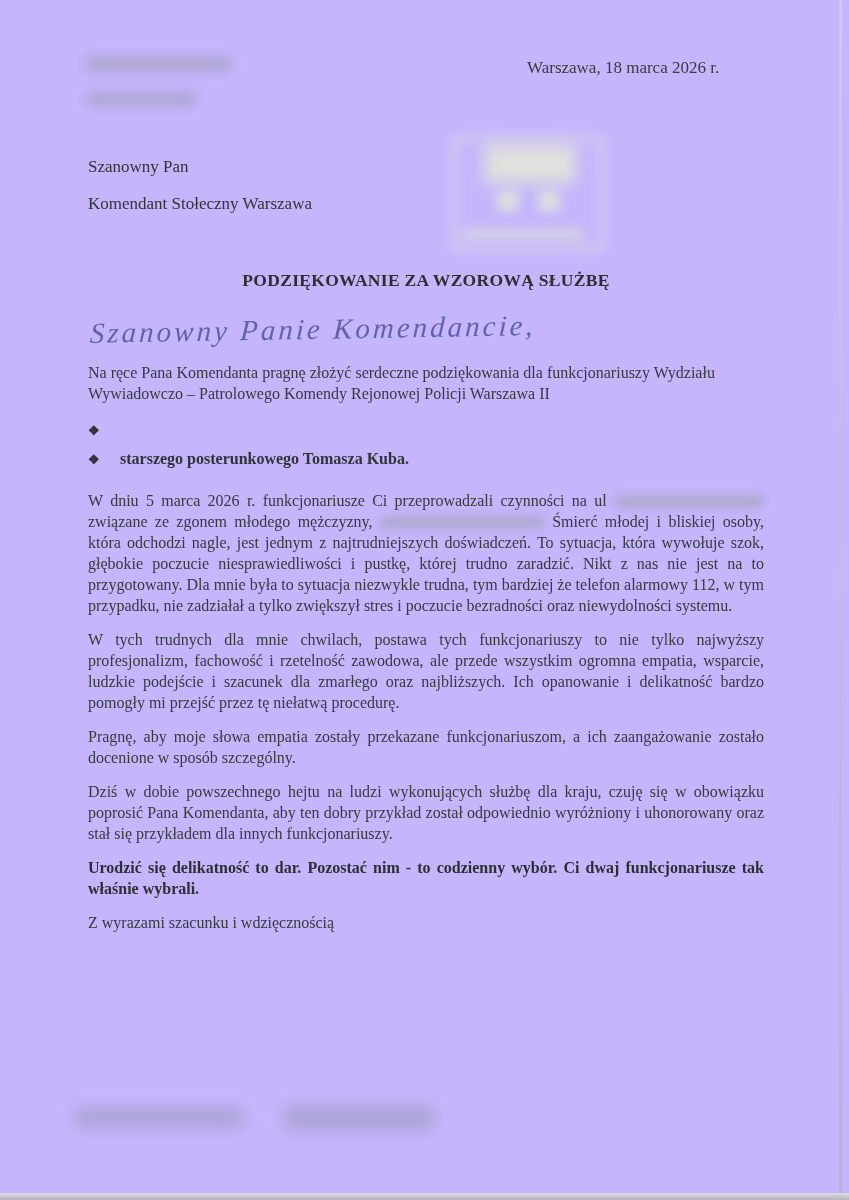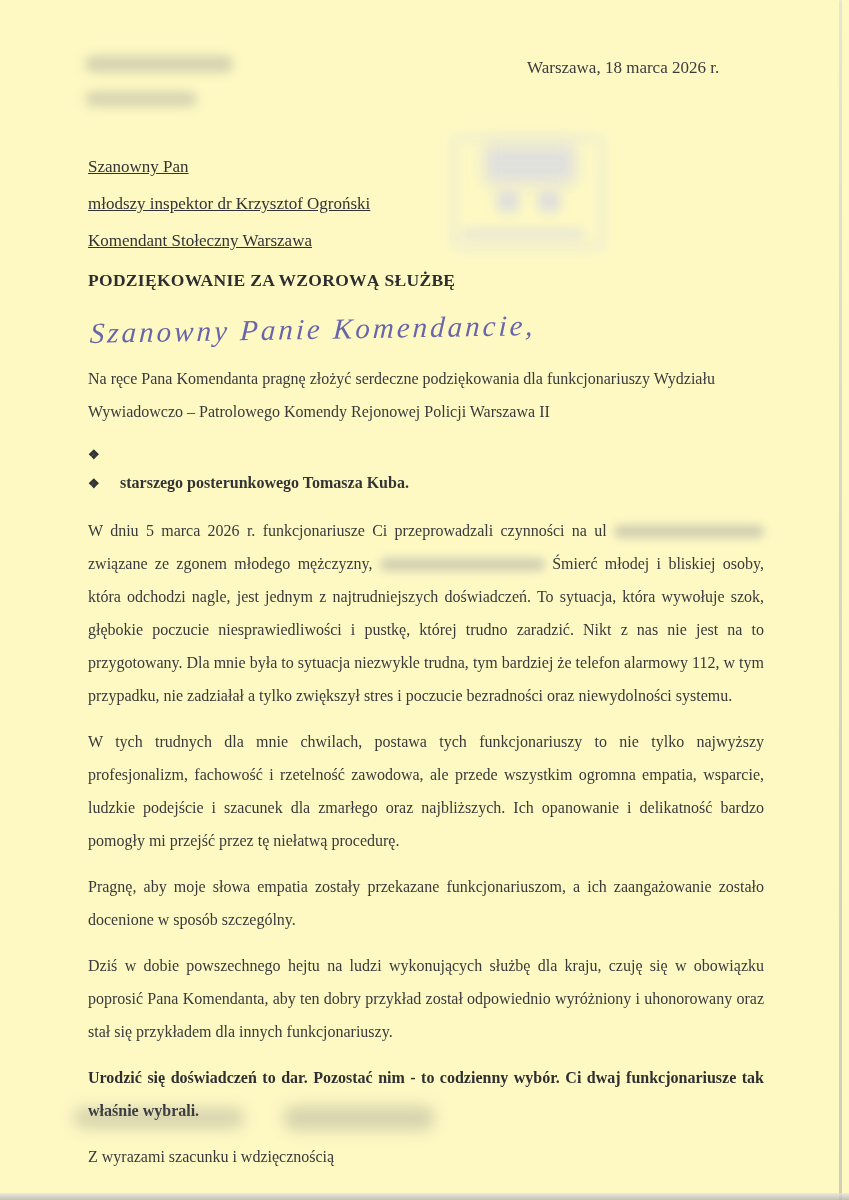--- a/index.html
+++ b/index.html
@@ -1,20 +1,20 @@
 <!DOCTYPE html>
 <html lang="pl"><head>
 <meta charset="utf-8">
 <style>
   html,body { margin:0; padding:0; background:#e9e9e7; }
   .page {
     position:relative;
     width:849px; height:1200px;
     margin:0 auto;
-    background:#fef9c3;
+    background:#c4b5fd;
     overflow:hidden;
     font-family:"Liberation Serif","DejaVu Serif",serif;
     color:#3a3a3c;
   }
   
   .edge-right {
     position:absolute; top:0; right:7px; width:3px; height:100%;
     background:linear-gradient(to bottom,#d8d8d4 0%,#c2c2be 40%,#b2b2ae 100%);
     opacity:.6; border-radius:2px;
   }
@@ -33,50 +33,50 @@
     background:#9a9a9a; filter:blur(5px); opacity:.45;
     vertical-align:baseline; transform:translateY(2px);
   }
   
   .date {
     position:absolute; top:58px; left:527px;
     font-size:17px; color:#3b3b3d; white-space:nowrap;
   }
   .recipient {
     position:absolute; top:148px; left:88px;
-    font-size:17px; line-height:37px; color:#333335;text-decoration:underline;
+    font-size:17px; line-height:37px; color:#333335;
   }
   .recipient p { margin:0; }
   
   .stamp { position:absolute; left:452px; top:136px; width:152px; height:114px; }
   .stamp div { position:absolute; }
   .stamp-frame { left:0; top:0; right:0; bottom:0; border:4px solid #e1e1de; border-radius:6px; filter:blur(6px); opacity:.85; }
   .stamp-top  { left:32px; top:8px; width:92px; height:40px; background:#e0e0dd; filter:blur(8px); }
   .stamp-m1   { left:45px; top:54px; width:22px; height:22px; background:#dedede; filter:blur(6px); }
   .stamp-m2   { left:86px; top:54px; width:22px; height:22px; background:#dedede; filter:blur(6px); }
   .stamp-bot  { left:10px; top:94px; width:122px; height:8px; background:#dfdfdc; filter:blur(6px); }
   
   .content {
     position:absolute; top:270px; left:88px; width:676px;
   }
   .title {
     margin:0 0 14px 0;
-    font-size:17.5px; font-weight:bold; text-align:left;
+    font-size:17.5px; font-weight:bold; text-align:center;
     letter-spacing:.3px; color:#2e2e30;
   }
   .handwriting {
     display:inline-block;
     margin:8px 0 16px 2px;
     font-size:29px; font-style:italic; letter-spacing:3px;
     transform:rotate(-1deg) skewX(-4deg);
     opacity:.92; white-space:nowrap;
   }
   .para {
     margin:0 0 13px 0;
-    font-size:16px; line-height:33px;
+    font-size:16px; line-height:21px;
     text-align:justify; color:#39393b;
   }
   .para.no-justify { text-align:left; }
   .officers { margin:2px 0 16px 0; padding:0; list-style:none; }
   .officers li {
     display:flex; align-items:baseline;
     font-weight:bold; font-size:16px; line-height:28px; color:#333335;
   }
   .officers .bullet { width:32px; font-size:13px; flex:0 0 auto; }
   .bold-para { font-weight:bold; color:#2f2f31; }
@@ -90,21 +90,20 @@
 
 <div class="page">
 
   <div class="blur-blob" style="left:85px; top:56px; width:148px; height:16px;"></div>
   <div class="blur-blob" style="left:85px; top:92px; width:112px; height:14px;"></div>
 
   <div class="date">Warszawa, 18 marca 2026 r.</div>
 
   <div class="recipient">
       <p>Szanowny Pan</p>
-      <p>młodszy inspektor dr Krzysztof Ogroński</p>
       <p>Komendant Stołeczny Warszawa</p>
     </div>
 
   <div class="stamp">
     <div class="stamp-frame"></div>
     <div class="stamp-top"></div>
     <div class="stamp-m1"></div>
     <div class="stamp-m2"></div>
     <div class="stamp-bot"></div>
   </div>
@@ -126,21 +125,21 @@
         </li>
       </ul>
 
     <div>
         <p class="para">W dniu 5 marca 2026 r. funkcjonariusze Ci przeprowadzali czynności na ul <span class="redact" style="width: 150px;"></span> związane ze zgonem młodego mężczyzny, <span class="redact" style="width: 165px;"></span> Śmierć młodej i bliskiej osoby, która odchodzi nagle, jest jednym z najtrudniejszych doświadczeń. To sytuacja, która wywołuje szok, głębokie poczucie niesprawiedliwości i pustkę, której trudno zaradzić. Nikt z nas nie jest na to przygotowany. Dla mnie była to sytuacja niezwykle trudna, tym bardziej że telefon alarmowy 112, w tym przypadku, nie zadziałał a tylko zwiększył stres i poczucie bezradności oraz niewydolności systemu.</p>
         <p class="para">W tych trudnych dla mnie chwilach, postawa tych funkcjonariuszy to nie tylko najwyższy profesjonalizm, fachowość i rzetelność zawodowa, ale przede wszystkim ogromna empatia, wsparcie, ludzkie podejście i szacunek dla zmarłego oraz najbliższych. Ich opanowanie i delikatność bardzo pomogły mi przejść przez tę niełatwą procedurę.</p>
         <p class="para">Pragnę, aby moje słowa empatia zostały przekazane funkcjonariuszom, a ich zaangażowanie zostało docenione w sposób szczególny.</p>
         <p class="para">Dziś w dobie powszechnego hejtu na ludzi wykonujących służbę dla kraju, czuję się w obowiązku poprosić Pana Komendanta, aby ten dobry przykład został odpowiednio wyróżniony i uhonorowany oraz stał się przykładem dla innych funkcjonariuszy.</p>
       </div>
 
-    <p class="para bold-para">Urodzić się doświadczeń to dar. Pozostać nim - to codzienny wybór. Ci dwaj funkcjonariusze tak właśnie wybrali.</p>
+    <p class="para bold-para">Urodzić się delikatność to dar. Pozostać nim - to codzienny wybór. Ci dwaj funkcjonariusze tak właśnie wybrali.</p>
 
     <p class="para no-justify closing">Z wyrazami szacunku i wdzięcznością</p>
   </div>
 
   <div class="sig">
     <div class="blur-blob" style="left:0; top:8px; width:170px; height:20px;"></div>
     <div class="blur-blob" style="left:210px; top:6px; width:150px; height:24px;"></div>
   </div>
 
   <div class="edge-right"></div>

